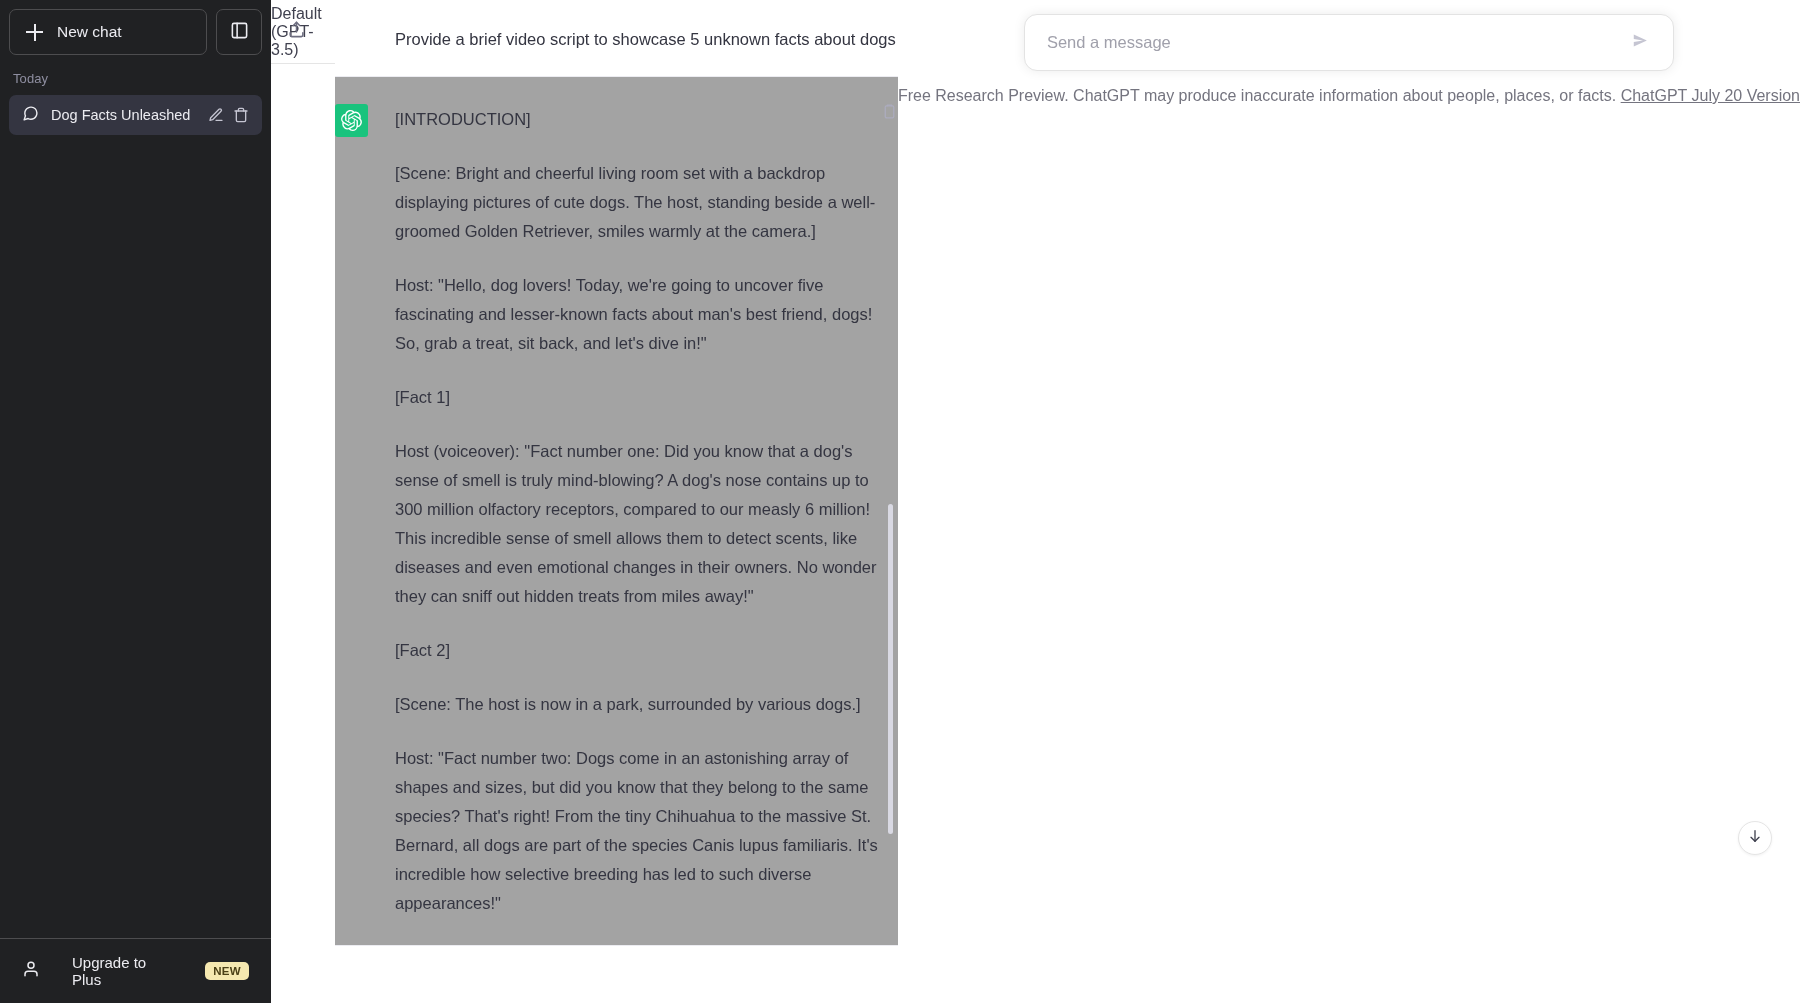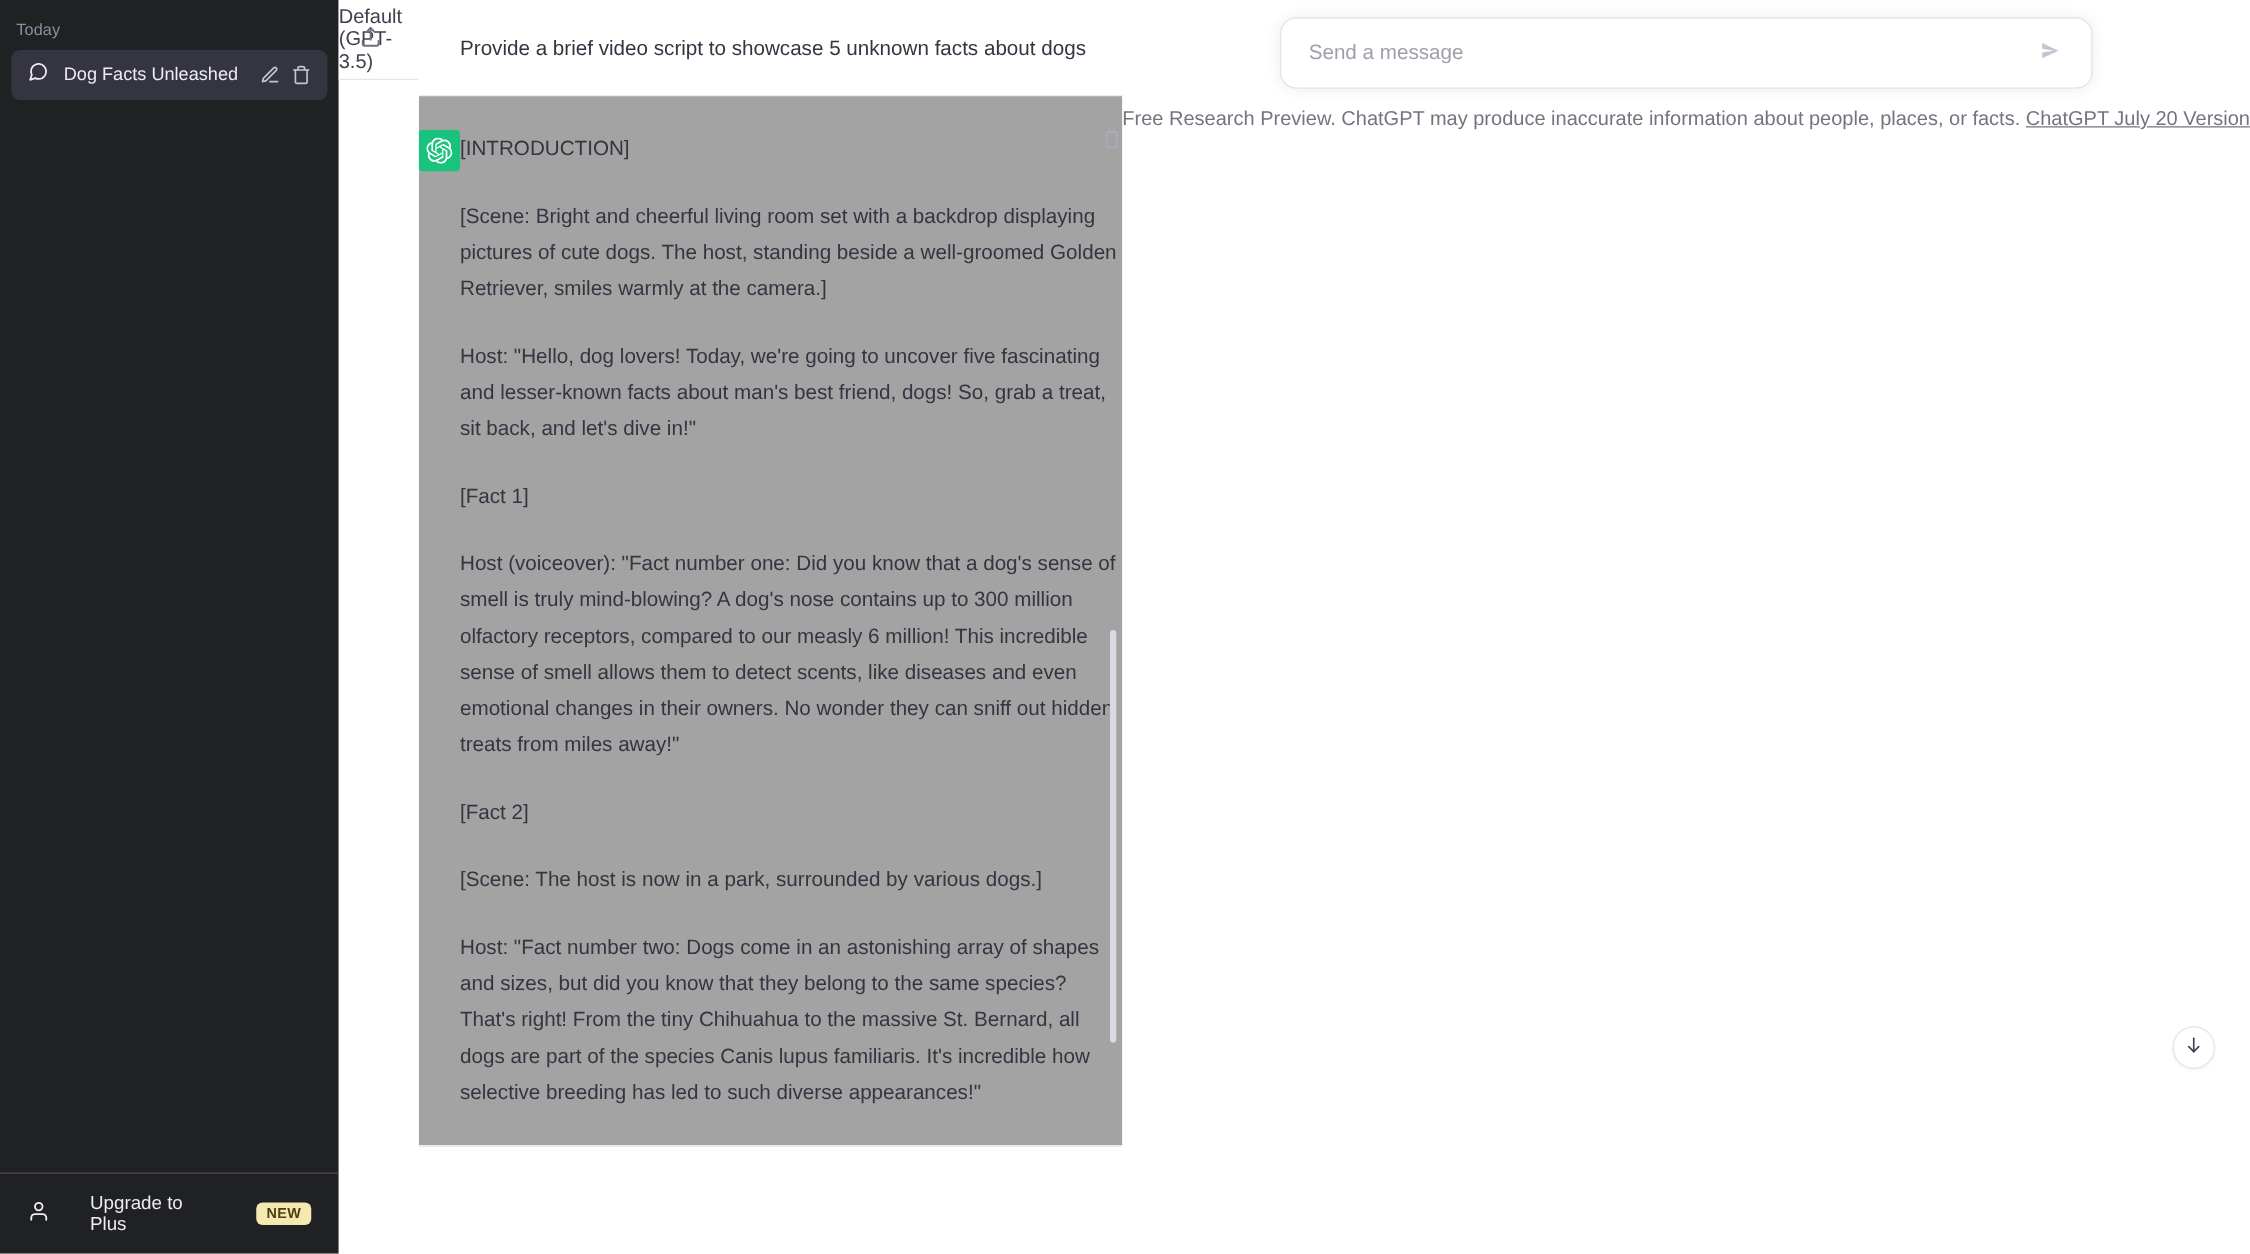--- a/index.html
+++ b/index.html
@@ -155,20 +155,21 @@
     flex: 1 1 auto;
     overflow: hidden;
     position: relative;
   }
   .msg { display: flex; justify-content: center; width: 100%; }
   .msg.user { background: #ffffff; }
   .msg.assistant { background: #a3a3a3; border-top: 1px solid #ececf1; border-bottom: 1px solid #ececf1; }
   .msg-inner {
     width: 100%; max-width: 830px;
     display: flex;
+    gap: 27px;
     padding: 27px 0 27px 0;
     position: relative;
   }
   .msg.user .msg-inner { padding: 22px 0 22px 0; }
   .avatar-slot { flex: 0 0 33px; }
   .bot-avatar {
     width: 33px; height: 33px; border-radius: 3px;
     background: #19c37d;
     display: flex; align-items: center; justify-content: center;
   }
@@ -277,20 +278,34 @@
     background: #d9d9e3; border-radius: 3px;
   }
 </style>
 </head>
 <body>
 
 <div class="app">
 
   <div class="sidebar">
 
+    <div class="sidebar-top">
+      <div class="new-chat-btn">
+        <span class="plus-icon"></span>
+        <span>New chat</span>
+      </div>
+      <div class="collapse-btn">
+        <span>
+          <svg width="19" height="19" viewBox="0 0 24 24" fill="none" stroke="#ececf1" stroke-width="2" stroke-linecap="round" stroke-linejoin="round">
+            <rect x="3" y="3" width="18" height="18" rx="2"></rect>
+            <line x1="9" y1="3" x2="9" y2="21"></line>
+          </svg>
+        </span>
+      </div>
+    </div>
 
     <div class="section-label">Today</div>
 
     <div class="chat-list">
       <div class="chat-item">
         <span>
           <svg width="17" height="17" viewBox="0 0 24 24" fill="none" stroke="#ececf1" stroke-width="2" stroke-linecap="round" stroke-linejoin="round">
             <path d="M21 11.5a8.38 8.38 0 0 1-.9 3.8 8.5 8.5 0 0 1-7.6 4.7 8.38 8.38 0 0 1-3.8-.9L3 21l1.9-5.7a8.38 8.38 0 0 1-.9-3.8 8.5 8.5 0 0 1 4.7-7.6 8.38 8.38 0 0 1 3.8-.9h.5a8.48 8.48 0 0 1 8 8v.5z"></path>
           </svg>
         </span>

